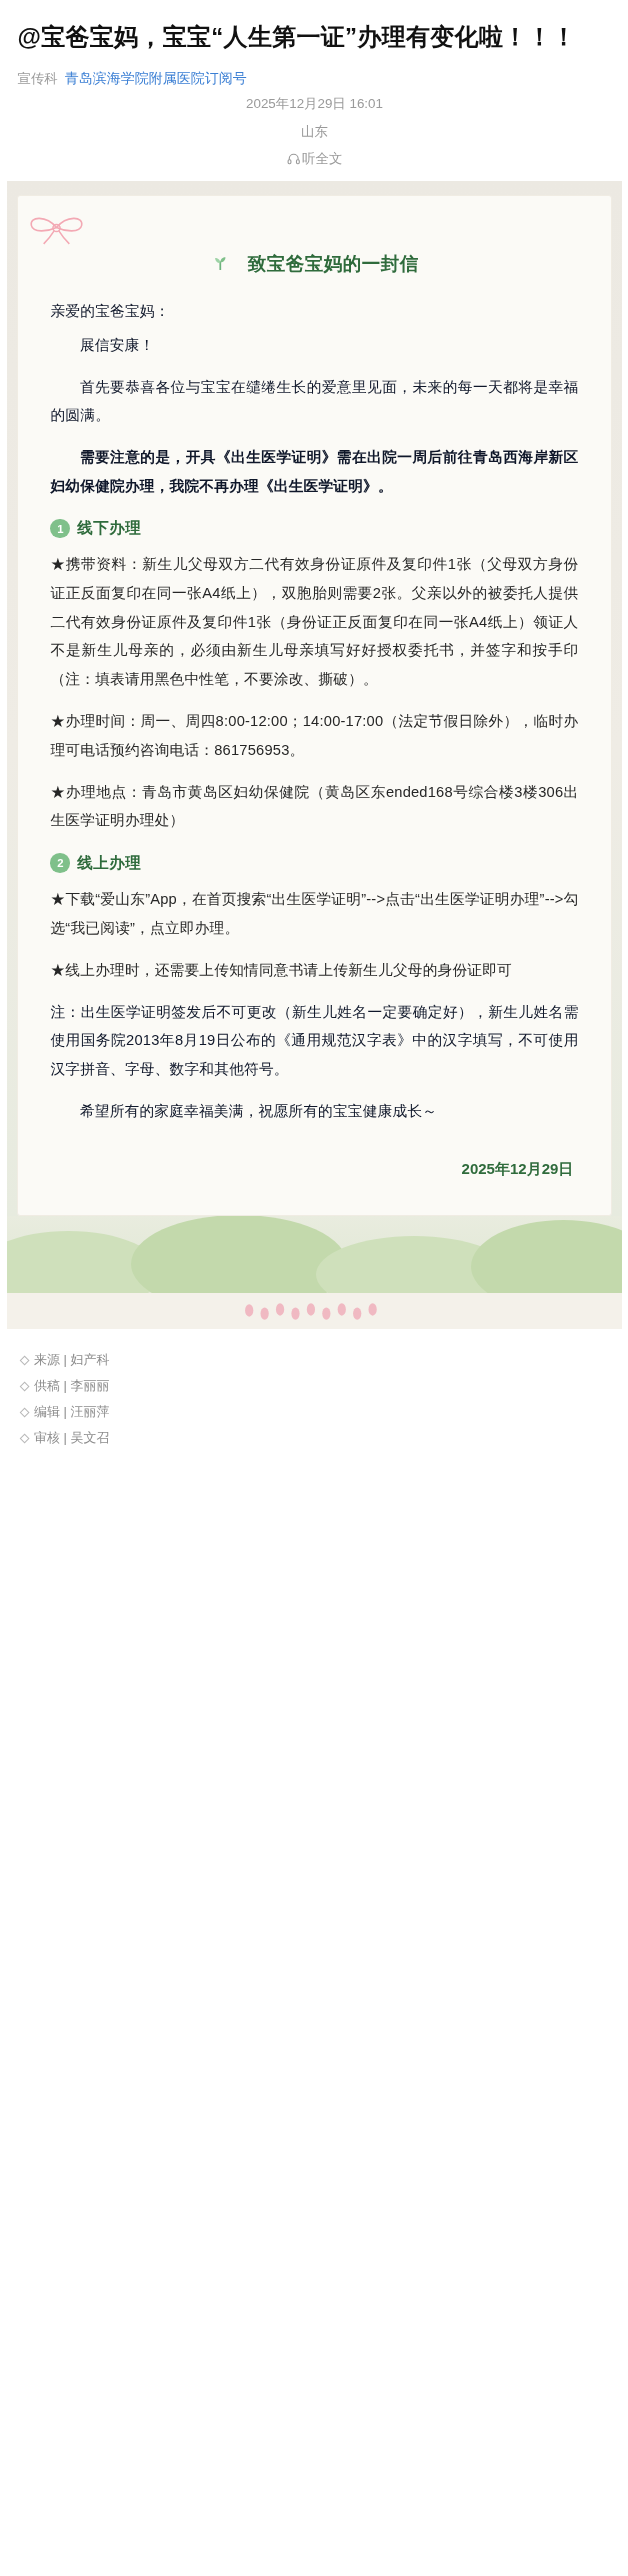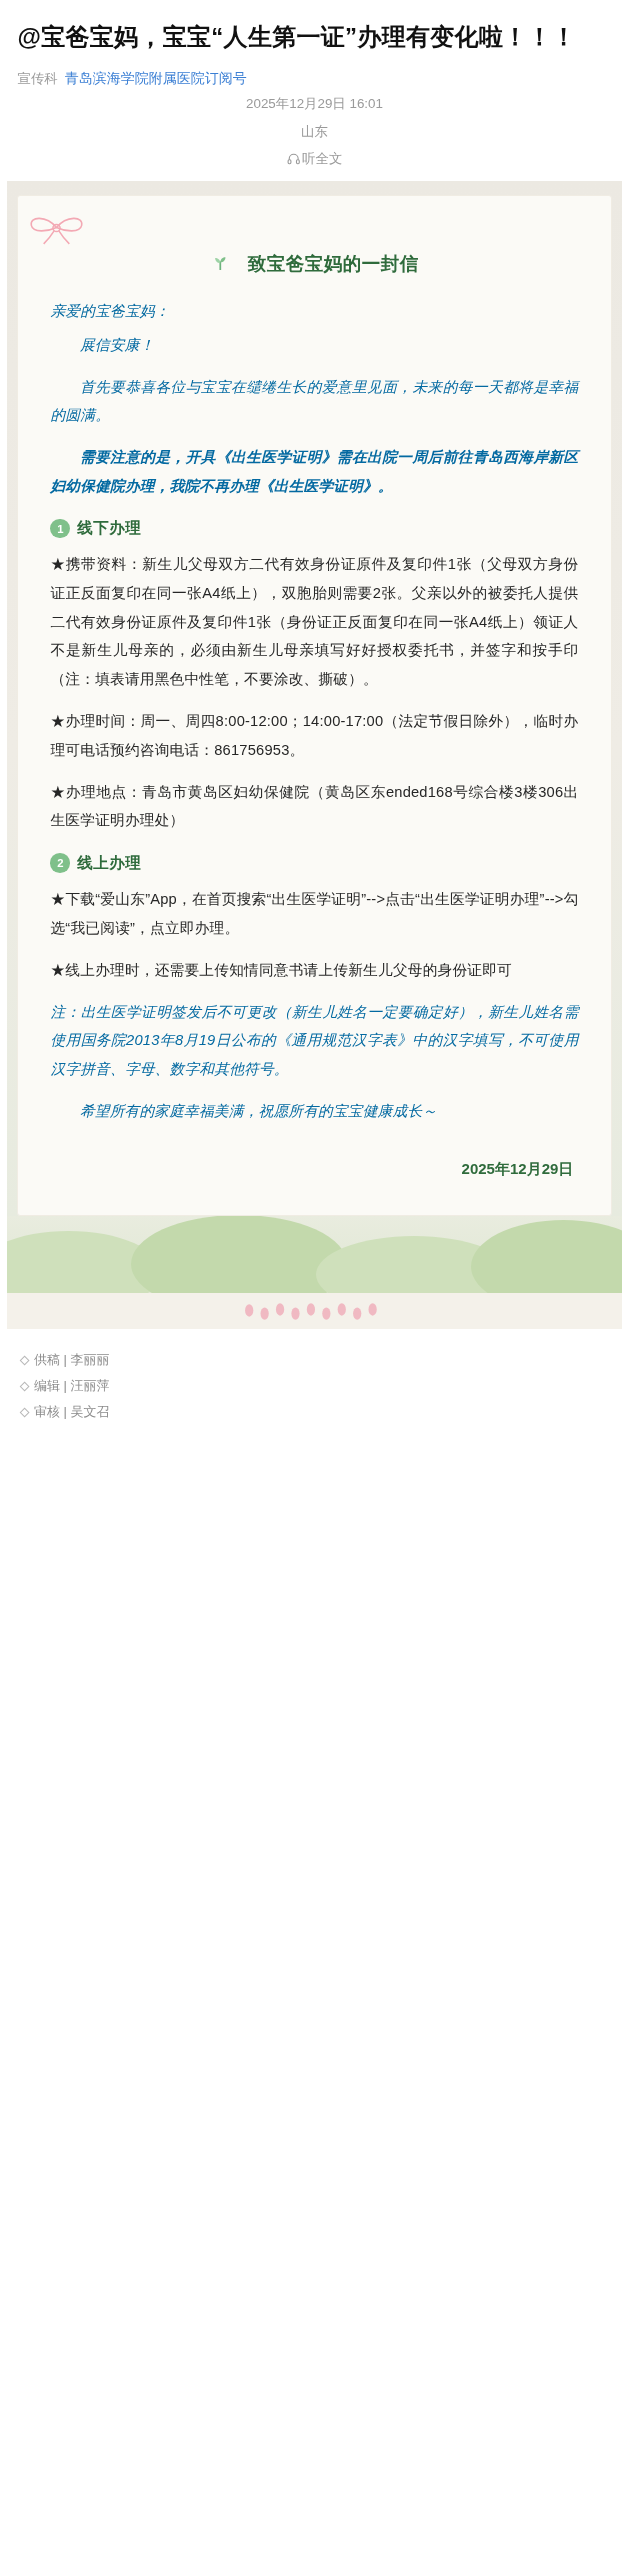--- a/index.html
+++ b/index.html
@@ -95,25 +95,24 @@
     font-weight: bold;
     color: #2f6b3c;
     letter-spacing: 0.5px;
   }
   .letter-body {
     padding: 0 32px;
   }
   .p {
     font-size: 14.7px;
     line-height: 1.95;
-    color: #0369a1;
+    color: #0f172a;
     margin: 0 0 13.4px 0;
     text-align: justify;
     letter-spacing: 0.2px;
-    font-style: italic;
   }
   .p.indent { text-indent: 2em; }
   .p.bold { font-weight: bold; }
   .p.salute { margin-bottom: 5.2px; }
 
   
   .sec-head {
     display: flex;
     align-items: center;
     gap: 7.2px;
@@ -301,20 +300,24 @@
         <ellipse cx="650" cy="32" rx="8" ry="12"></ellipse>
         <ellipse cx="680" cy="40" rx="8" ry="12"></ellipse>
         <ellipse cx="710" cy="32" rx="8" ry="12"></ellipse>
       </g>
     </svg>
   </div>
 
   <div class="credits">
     <div class="credit-row">
       <span class="diamond"></span>
+      <span>来源 | 妇产科</span>
+    </div>
+    <div class="credit-row">
+      <span class="diamond"></span>
       <span>供稿 | 李丽丽</span>
     </div>
     <div class="credit-row">
       <span class="diamond"></span>
       <span>编辑 | 汪丽萍</span>
     </div>
     <div class="credit-row">
       <span class="diamond"></span>
       <span>审核 | 吴文召</span>
     </div>

